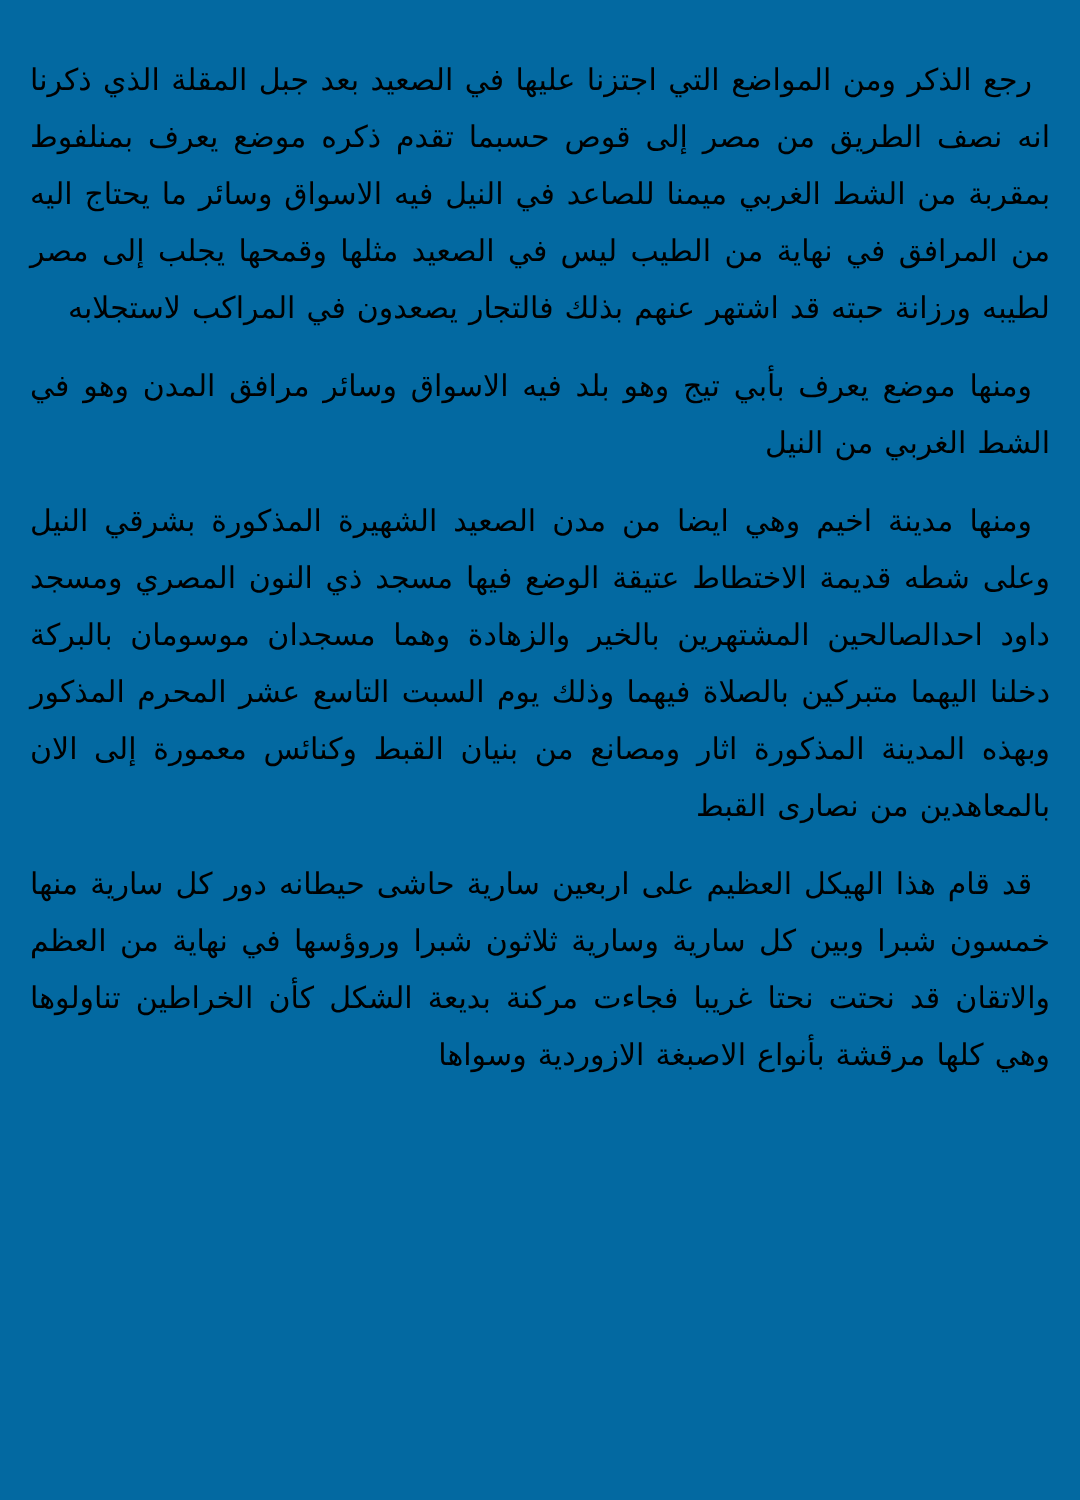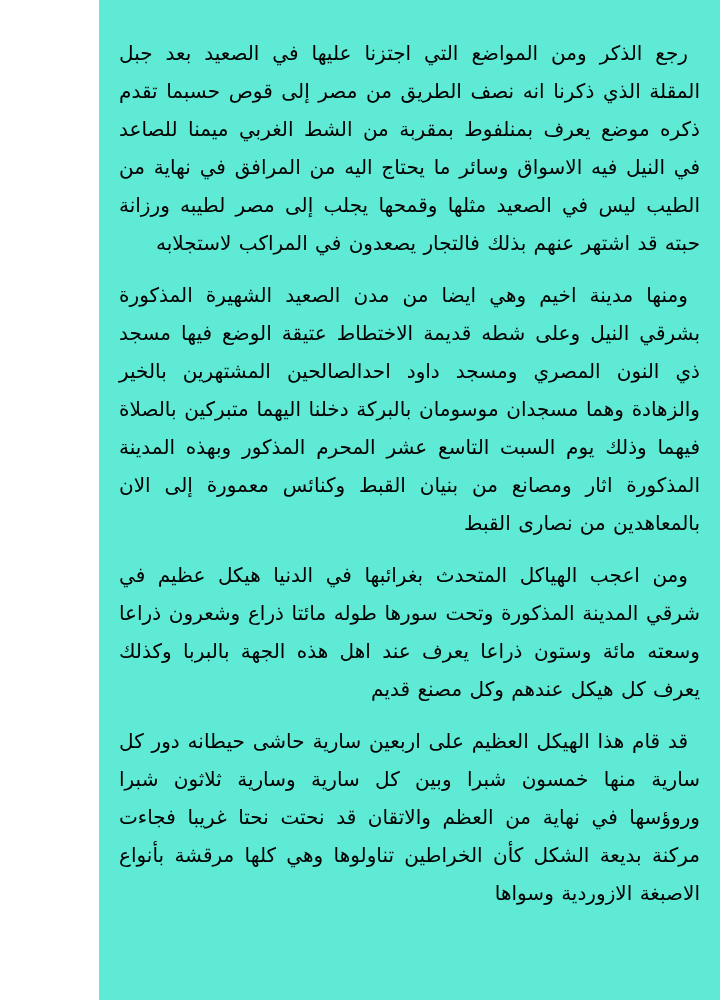--- a/index.html
+++ b/index.html
@@ -2,23 +2,23 @@
 <html lang="ar" dir="rtl"><head>
 <meta charset="utf-8">
 <style>
   html, body {
     margin: 0;
     padding: 0;
     background: #ffffff;
   }
   .page {
     position: relative;
-    width: 621px;
+    width: 720px;
     height: 1000px;
-    background: #5eead4;
+    background: #0369a1;
     box-sizing: border-box;
     padding: 34px 20px 0 20px;
     direction: rtl;
     overflow: hidden;
   }
   .para {
     font-family: "DejaVu Sans", sans-serif;
     font-size: 20px;
     line-height: 38px;
     color: #000000;
@@ -26,16 +26,16 @@
     text-indent: 12px;
     margin: 0 0 14px 0;
     word-spacing: 1px;
   }
 </style>
 </head>
 <body>
 
 <div class="page">
   <p class="para">رجع الذكر ومن المواضع التي اجتزنا عليها في الصعيد بعد جبل المقلة الذي ذكرنا انه نصف الطريق من مصر إلى قوص حسبما تقدم ذكره موضع يعرف بمنلفوط بمقربة من الشط الغربي ميمنا للصاعد في النيل فيه الاسواق وسائر ما يحتاج اليه من المرافق في نهاية من الطيب ليس في الصعيد مثلها وقمحها يجلب إلى مصر لطيبه ورزانة حبته قد اشتهر عنهم بذلك فالتجار يصعدون في المراكب لاستجلابه</p>
+  <p class="para">ومنها موضع يعرف بأبي تيج وهو بلد فيه الاسواق وسائر مرافق المدن وهو في الشط الغربي من النيل</p>
   <p class="para">ومنها مدينة اخيم وهي ايضا من مدن الصعيد الشهيرة المذكورة بشرقي النيل وعلى شطه قديمة الاختطاط عتيقة الوضع فيها مسجد ذي النون المصري ومسجد داود احدالصالحين المشتهرين بالخير والزهادة وهما مسجدان موسومان بالبركة دخلنا اليهما متبركين بالصلاة فيهما وذلك يوم السبت التاسع عشر المحرم المذكور وبهذه المدينة المذكورة اثار ومصانع من بنيان القبط وكنائس معمورة إلى الان بالمعاهدين من نصارى القبط</p>
-  <p class="para">ومن اعجب الهياكل المتحدث بغرائبها في الدنيا هيكل عظيم في شرقي المدينة المذكورة وتحت سورها طوله مائتا ذراع وشعرون ذراعا وسعته مائة وستون ذراعا يعرف عند اهل هذه الجهة بالبربا وكذلك يعرف كل هيكل عندهم وكل مصنع قديم</p>
   <p class="para">قد قام هذا الهيكل العظيم على اربعين سارية حاشى حيطانه دور كل سارية منها خمسون شبرا وبين كل سارية وسارية ثلاثون شبرا وروؤسها في نهاية من العظم والاتقان قد نحتت نحتا غريبا فجاءت مركنة بديعة الشكل كأن الخراطين تناولوها وهي كلها مرقشة بأنواع الاصبغة الازوردية وسواها</p>
 </div>
 
 </body></html>

